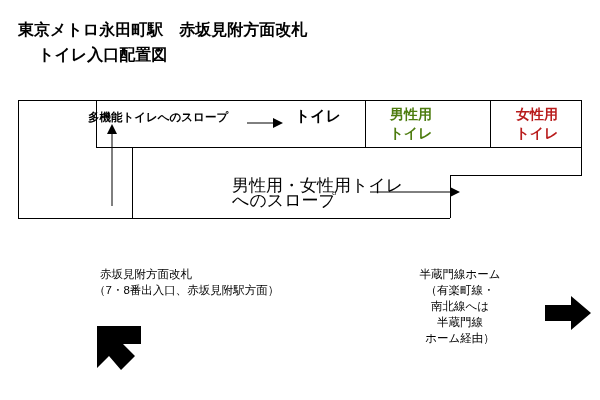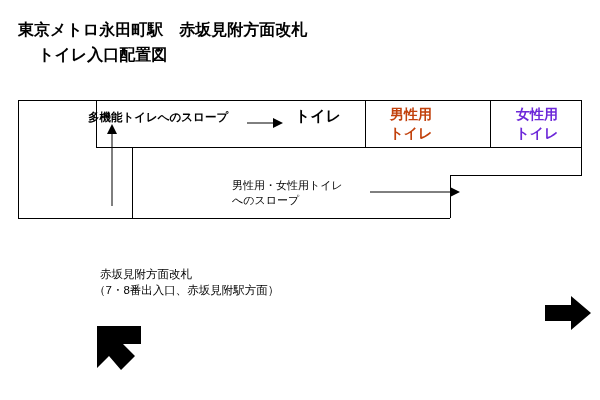--- a/index.html
+++ b/index.html
@@ -40,32 +40,32 @@
 
   .roomlabel {
     position: absolute;
     font-size: 14px;
     font-weight: bold;
     line-height: 19px;
     text-align: center;
     white-space: nowrap;
   }
   .roomlabel.multi { font-size: 15px; }
-  .blue { color: #c2410c; }
-  .red  { color: #6d28d9; }
+  .blue { color: #4d7c0f; }
+  .red  { color: #b91c1c; }
 
   .slopetext {
     position: absolute;
     font-size: 11.5px;
     font-weight: bold;
     white-space: nowrap;
   }
   .smalltext {
     position: absolute;
-    font-size: 11px;
+    font-size: 17px;
     line-height: 15px;
     white-space: nowrap;
   }
 
   
   svg.arrow { position: absolute; overflow: visible; }
 
   .caption {
     position: absolute;
     font-size: 11.5px;
@@ -144,18 +144,25 @@
 
   <div class="caption" style="left:94px; top:266px;">
     <div style="padding-left:6px;">赤坂見附方面改札</div>
     <div>（7・8番出入口、赤坂見附駅方面）</div>
   </div>
 
   <svg class="bigarrow" style="left:95px; top:324px;" width="52" height="48">
     <polygon points="46,2 46,20 28,20 40,32 26,46 14,32 2,44 2,2" fill="#000"></polygon>
   </svg>
 
+  <div class="caption center" style="left:400px; top:266px; width:120px;">
+    <div>半蔵門線ホーム</div>
+    <div>（有楽町線・</div>
+    <div>南北線へは</div>
+    <div>半蔵門線</div>
+    <div>ホーム経由）</div>
+  </div>
 
   <svg class="bigarrow" style="left:545px; top:296px;" width="46" height="34">
     <polygon points="0,9 26,9 26,0 46,17 26,34 26,25 0,25" fill="#000"></polygon>
   </svg>
 
 </div>
 
 </body></html>

